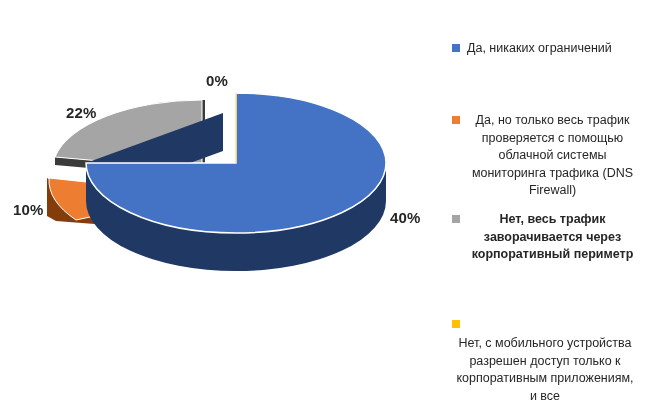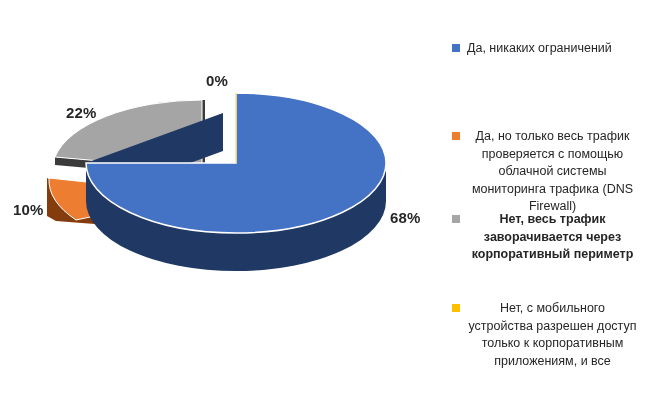--- a/index.html
+++ b/index.html
@@ -63,23 +63,23 @@
     height: 8px;
     margin-top: 4px;
   }
   .legend-label {
     font-family: "Liberation Sans", sans-serif;
     font-size: 12.5px;
     line-height: 17.5px;
     color: #262626;
   }
   #legend-item-0 { top: 6px; }
-  #legend-item-1 { top: 94px; }
+  #legend-item-1 { top: 78px; }
   #legend-item-2 { top: 177px; font-weight: bold; }
-  #legend-item-3 { top: 266px; }
+  #legend-item-3 { top: 282px; flex-direction: column; }
 </style>
 </head>
 <body>
 
 <div id="root">
 
   <div id="chart-area">
 
     <svg id="pie-svg" width="430" height="417" viewBox="0 0 430 417">
 
@@ -116,21 +116,21 @@
 
       <g>
         <path d="M 236 163 L 236 93 Z" fill="#FFC000" stroke="#FFC000" stroke-width="0.4"></path>
       </g>
 
     </svg>
 
     <div class="data-label" id="label-0pct">0%</div>
     <div class="data-label" id="label-22pct">22%</div>
     <div class="data-label" id="label-10pct">10%</div>
-    <div class="data-label" id="label-68pct">68%</div>
+    <div class="data-label" id="label-68pct">40%</div>
   </div>
 
   <div id="legend">
 
     <div class="legend-item" id="legend-item-0">
       <span class="legend-marker" style="background:#4472C4"></span>
       <span class="legend-label">Да, никаких ограничений</span>
     </div>
 
     <div class="legend-item" id="legend-item-1">

